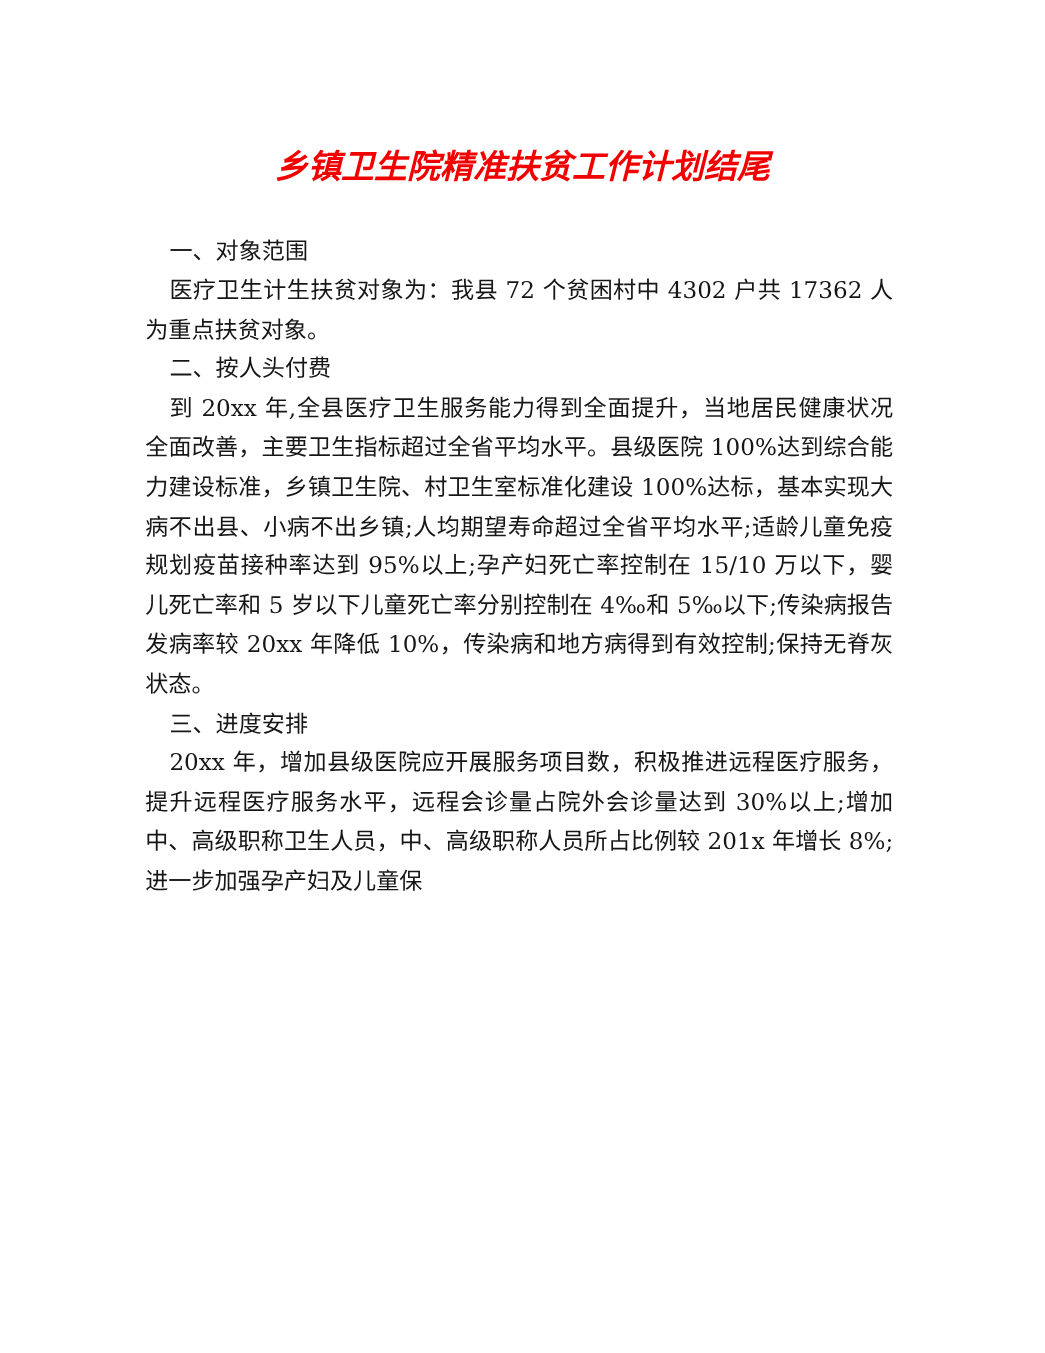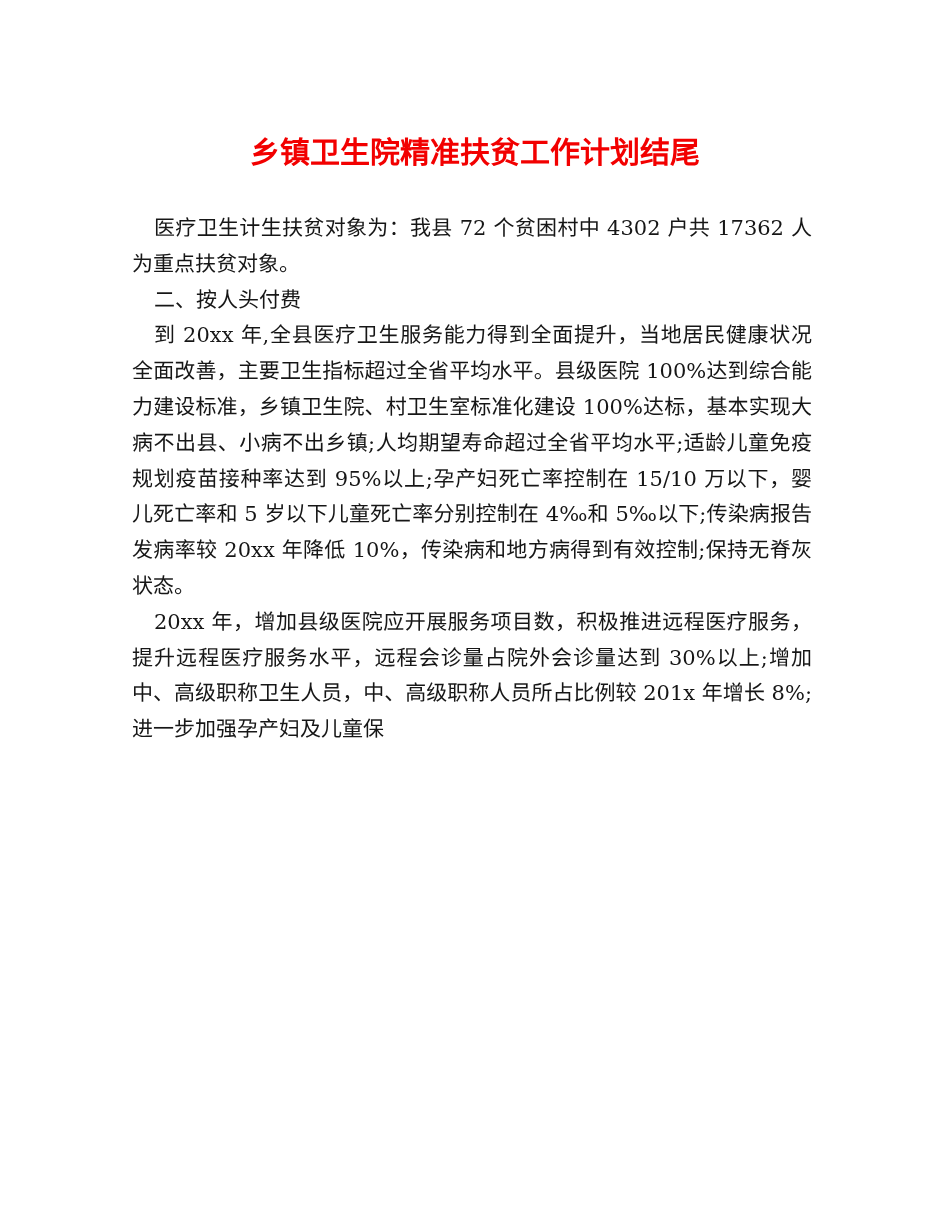--- a/index.html
+++ b/index.html
@@ -20,20 +20,21 @@
     left: 0;
     right: 0;
     margin: 0;
     text-align: center;
     font-family: "Liberation Sans", sans-serif;
     font-weight: 700;
     font-size: 30px;
     line-height: 34px;
     color: #f20000;
     letter-spacing: 0px;
+    font-style: italic;
   }
   .doc-body {
     position: absolute;
     top: 211px;
     left: 132px;
     width: 680px;
     font-family: "DejaVu Serif", "Liberation Serif", serif;
     font-size: 21px;
     line-height: 35.8px;
     color: #161616;
@@ -45,18 +46,20 @@
     text-indent: 22px;
   }
 </style>
 </head>
 <body>
 
 <div class="page">
   <h1 class="doc-title">乡镇卫生院精准扶贫工作计划结尾</h1>
 
   <div class="doc-body">
+    <p>一、对象范围</p>
     <p>医疗卫生计生扶贫对象为：我县 72 个贫困村中 4302 户共 17362 人为重点扶贫对象。</p>
     <p>二、按人头付费</p>
     <p>到 20xx 年,全县医疗卫生服务能力得到全面提升，当地居民健康状况全面改善，主要卫生指标超过全省平均水平。县级医院 100%达到综合能力建设标准，乡镇卫生院、村卫生室标准化建设 100%达标，基本实现大病不出县、小病不出乡镇;人均期望寿命超过全省平均水平;适龄儿童免疫规划疫苗接种率达到 95%以上;孕产妇死亡率控制在 15/10 万以下，婴儿死亡率和 5 岁以下儿童死亡率分别控制在 4‰和 5‰以下;传染病报告发病率较 20xx 年降低 10%，传染病和地方病得到有效控制;保持无脊灰状态。</p>
+    <p>三、进度安排</p>
     <p>20xx 年，增加县级医院应开展服务项目数，积极推进远程医疗服务，提升远程医疗服务水平，远程会诊量占院外会诊量达到 30%以上;增加中、高级职称卫生人员，中、高级职称人员所占比例较 201x 年增长 8%;进一步加强孕产妇及儿童保</p>
   </div>
 </div>
 
 </body></html>

